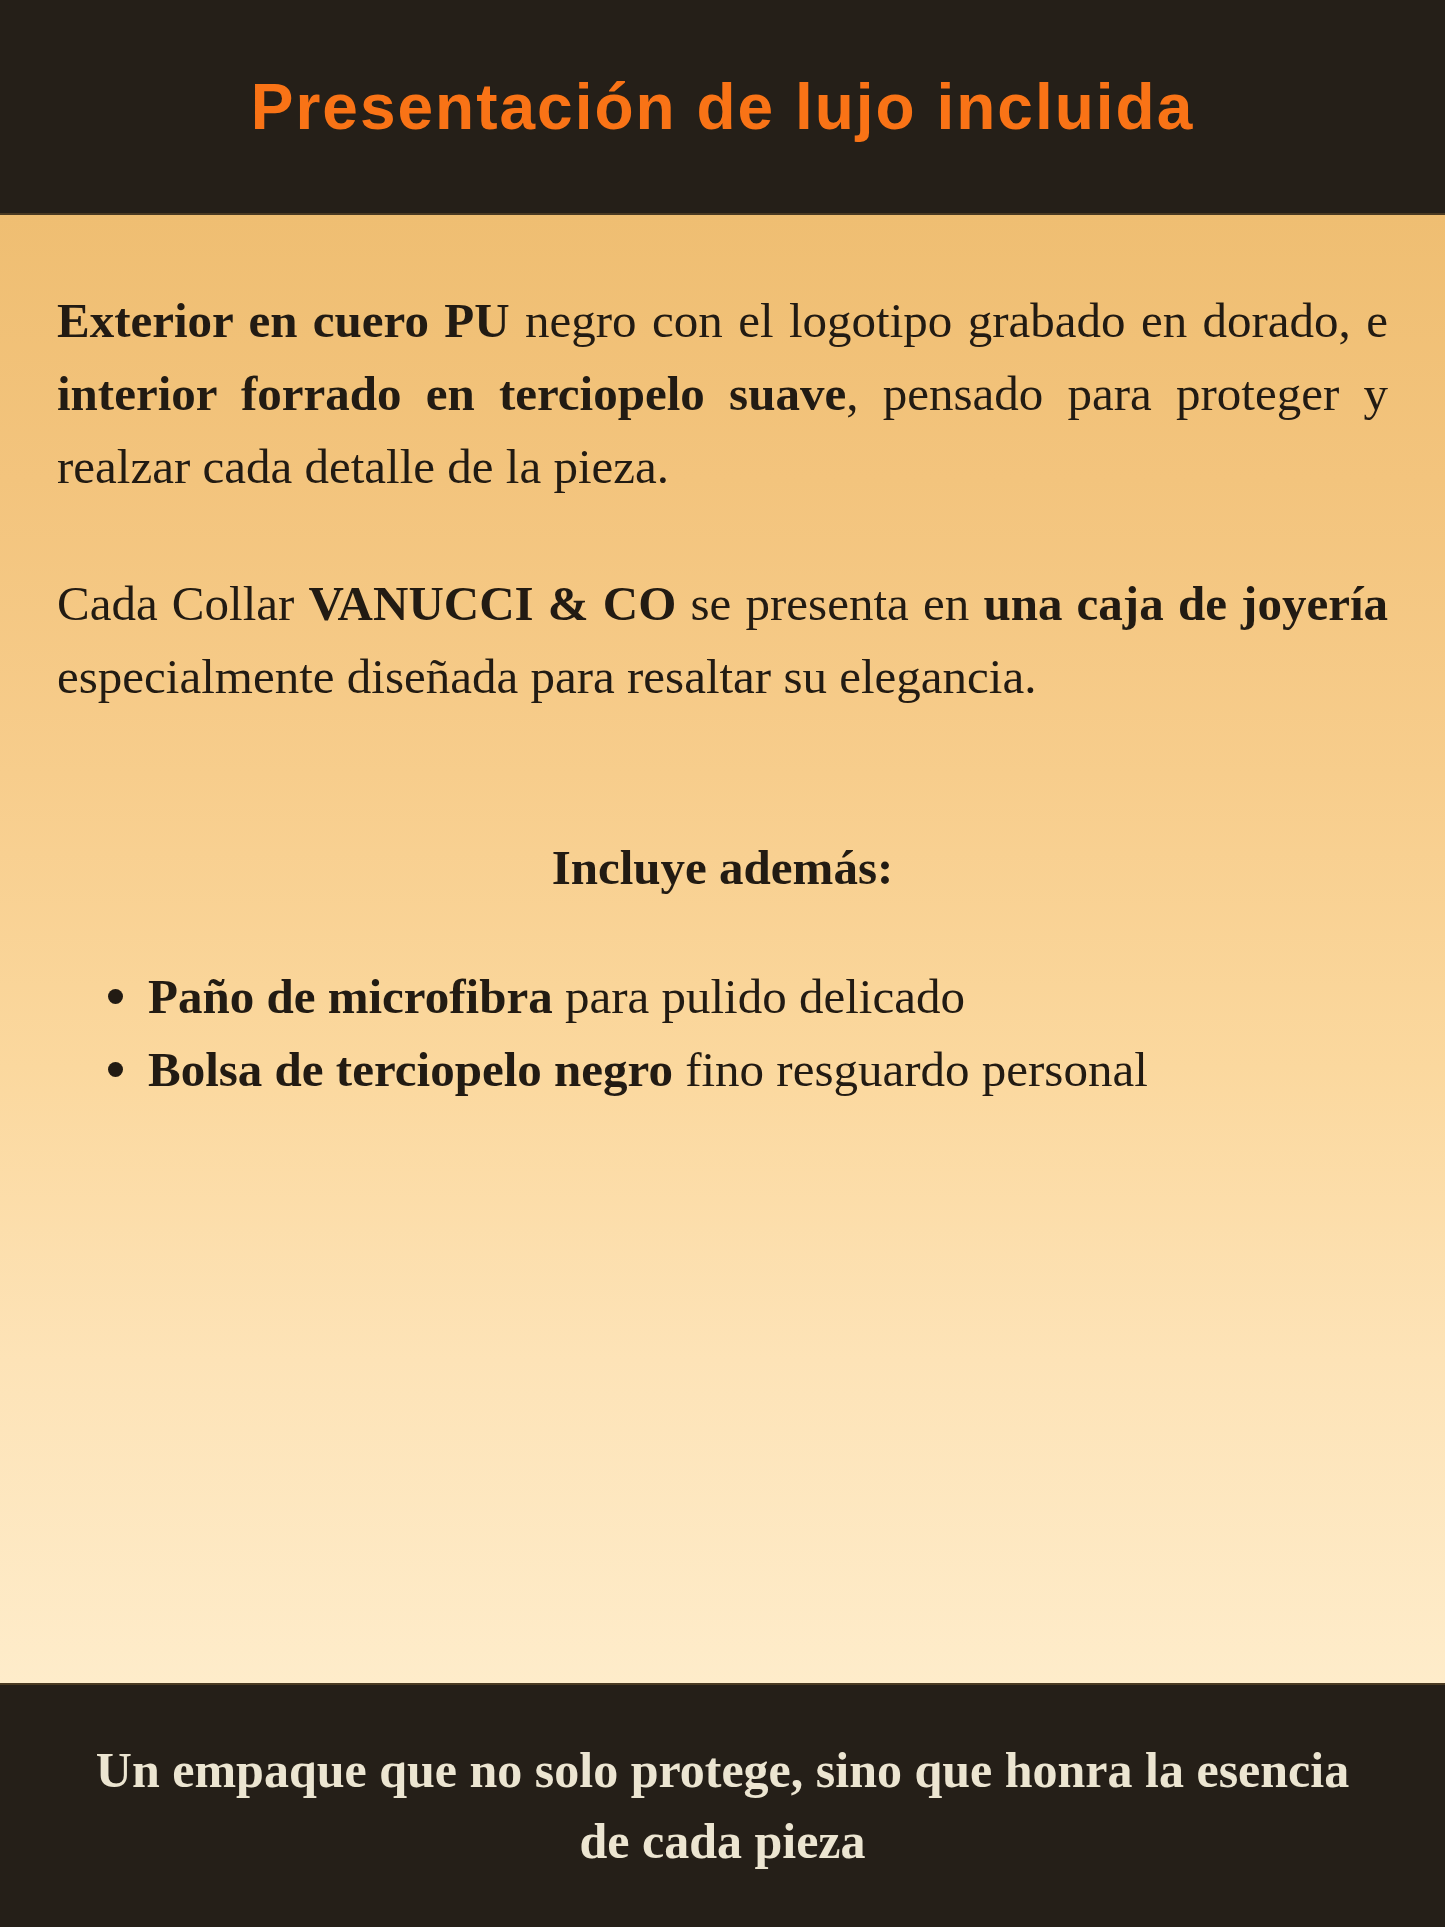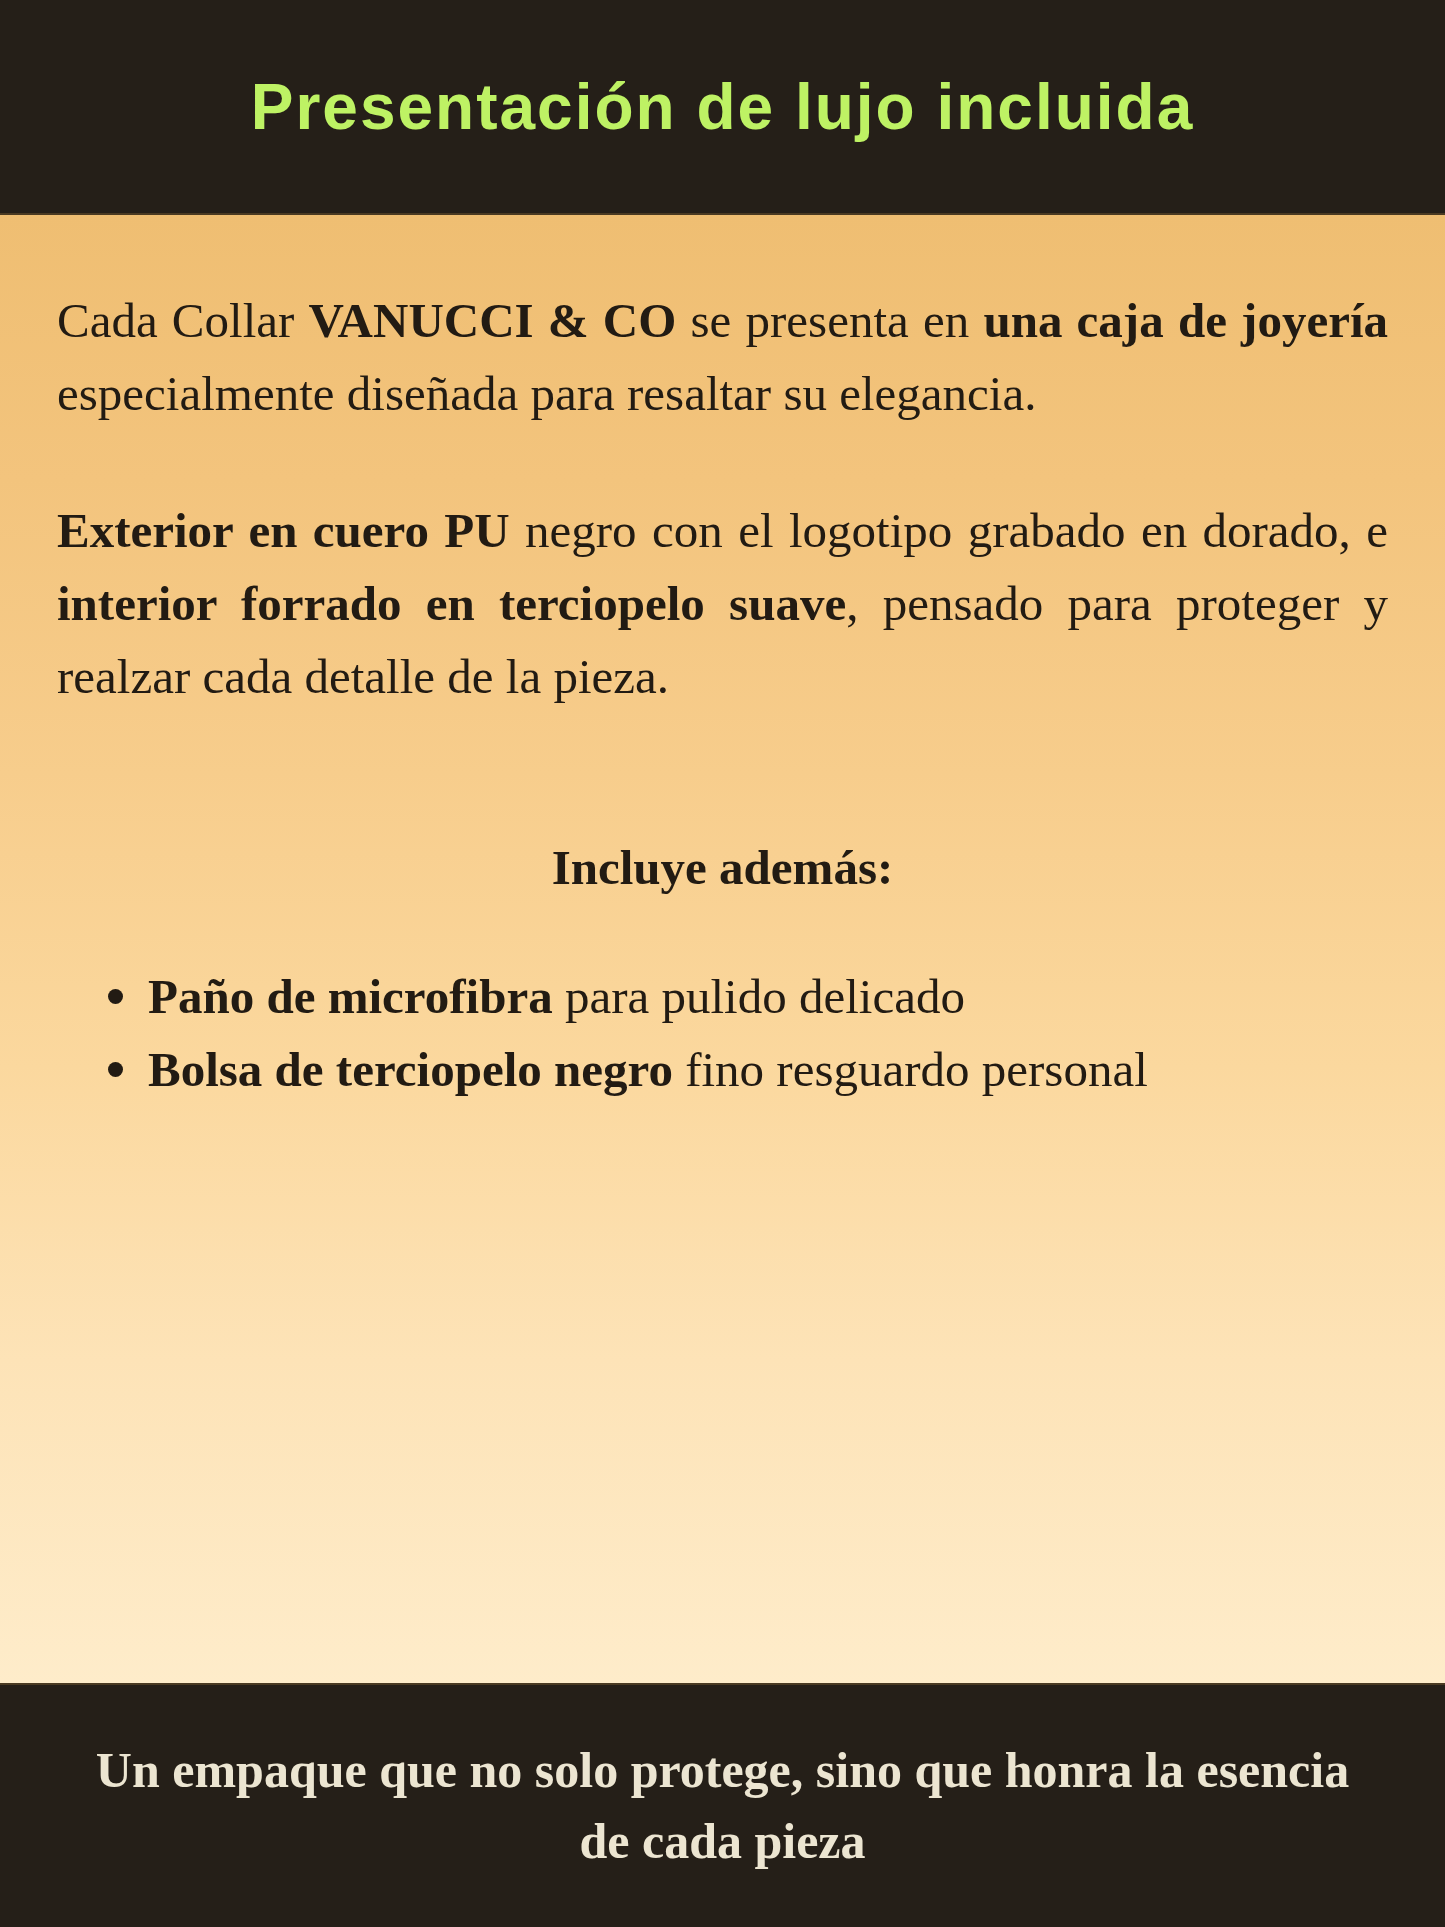--- a/index.html
+++ b/index.html
@@ -32,21 +32,21 @@
     border-top: 2px solid #4a3a22;
     padding: 0 65px;
   }
 
   .banner.top h1 {
     margin: 0;
     font-family: "Liberation Sans", "DejaVu Sans", sans-serif;
     font-weight: 700;
     font-size: 64px;
     letter-spacing: 2px;
-    color: #bef264;
+    color: #f97316;
     text-align: center;
   }
 
   .banner.bottom p {
     margin: 0;
     font-family: "Liberation Serif", "DejaVu Serif", serif;
     font-weight: 700;
     font-size: 50px;
     line-height: 71px;
     color: #ECE5D1;
@@ -107,23 +107,23 @@
 </head>
 <body>
 
 <div class="page">
 
   <header class="banner top">
     <h1>Presentación de lujo incluida</h1>
   </header>
 
   <main>
+    <p class="para"><span class="b">Exterior en cuero PU</span><span> negro con el logotipo grabado en dorado, e </span><span class="b">interior forrado en terciopelo suave</span><span>, pensado para proteger y realzar cada detalle de la pieza.</span></p>
+
     <p class="para"><span>Cada Collar </span><span class="b">VANUCCI &amp; CO</span><span> se presenta en </span><span class="b">una caja de joyería</span><span> especialmente diseñada para resaltar su elegancia.</span></p>
-
-    <p class="para"><span class="b">Exterior en cuero PU</span><span> negro con el logotipo grabado en dorado, e </span><span class="b">interior forrado en terciopelo suave</span><span>, pensado para proteger y realzar cada detalle de la pieza.</span></p>
 
     <p class="list-heading">Incluye además:</p>
 
     <ul class="includes">
       <li>
         <span class="dot"></span>
         <span class="li-text"><span class="b">Paño de microfibra</span><span> para pulido delicado</span></span>
       </li>
       <li>
         <span class="dot"></span>

